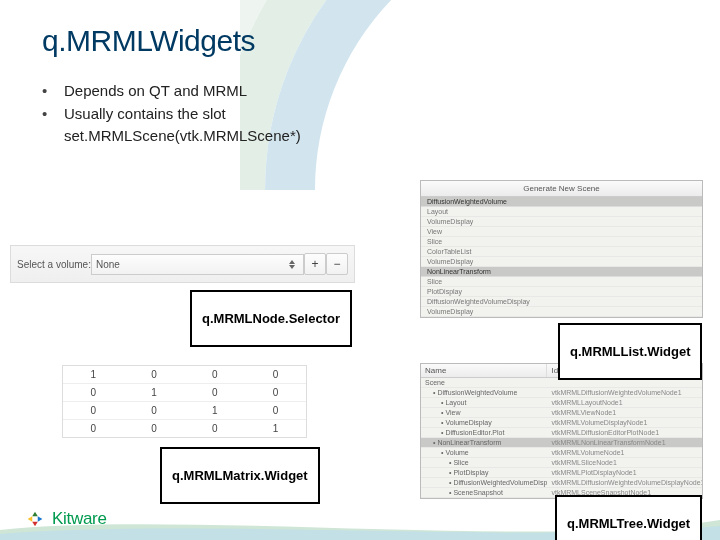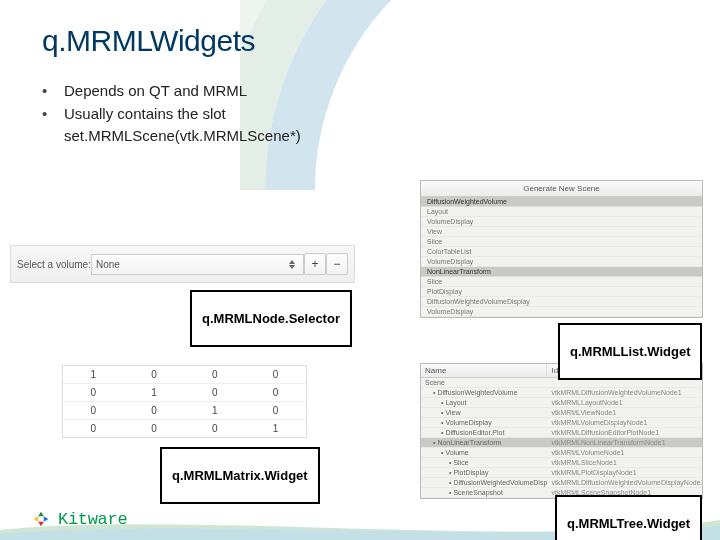--- a/index.html
+++ b/index.html
@@ -165,27 +165,26 @@
   .tw-head div:last-child { flex: 1; padding: 2px 4px; }
   .tw-row { display: flex; border-bottom: 1px solid #e8e8e6; }
   .tw-row.sel { background: #c9c9c7; }
   .tw-name { width: 45%; padding: 1px 4px; white-space: nowrap; overflow: hidden; }
   .tw-id { flex: 1; padding: 1px 4px; white-space: nowrap; overflow: hidden; color: #888; }
   .ind1 { padding-left: 12px !important; }
   .ind2 { padding-left: 20px !important; }
   .ind3 { padding-left: 28px !important; }
   .logo {
     position: absolute;
-    left: 30px;
+    left: 24px;
     bottom: 10px;
     display: flex;
     align-items: center;
     gap: 6px;
     z-index: 2;
-    font-family: Liberation Mono, monospace;
   }
   .logo-text {
     font-size: 17px;
     color: #009a4f;
     font-weight: 500;
     letter-spacing: -0.3px;
   }
 </style>
 </head>
 <body>

